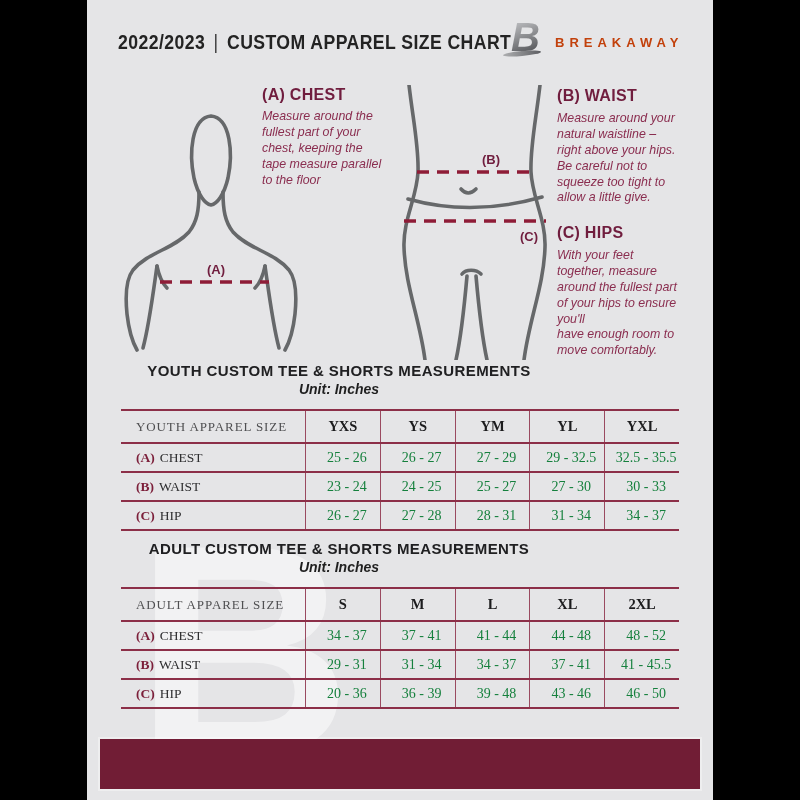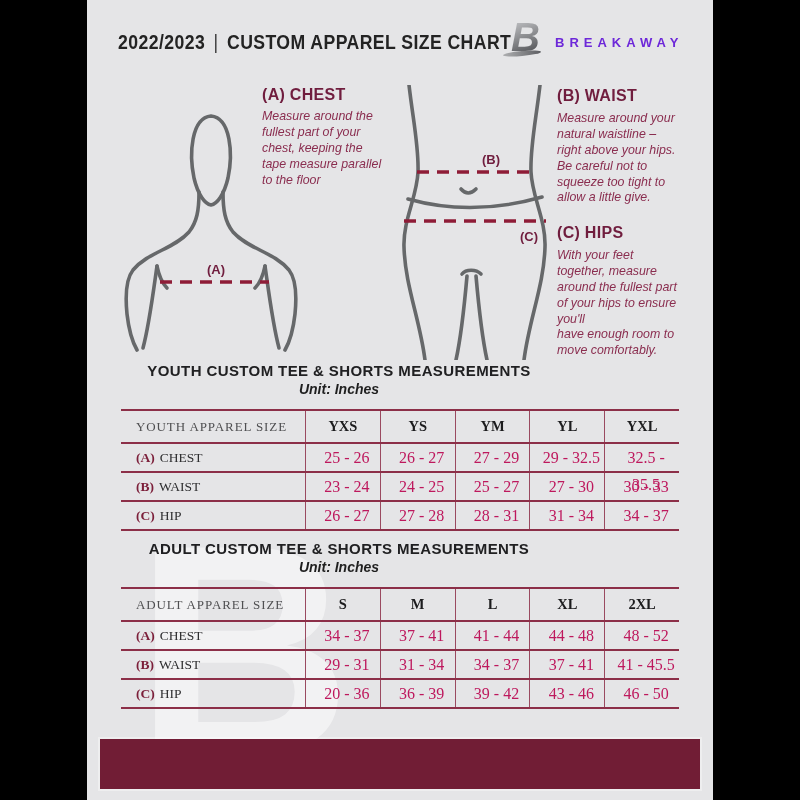--- a/index.html
+++ b/index.html
@@ -11,21 +11,21 @@
   .header-title{position:absolute;left:31px;top:30px;white-space:nowrap;font-weight:bold;
     font-size:21px;letter-spacing:.5px;color:#232323;transform:scaleX(.84);transform-origin:0 50%;z-index:2;}
   .header-title .sep{margin:0 10px;font-weight:normal;color:#3a3a3a;}
   .logo-wrap{position:absolute;left:424px;top:14px;width:44px;height:48px;z-index:2;}
   .b-glyph{font-size:40px;font-weight:bold;font-style:italic;line-height:46px;
     background:linear-gradient(160deg,#cccdd0 5%,#919295 45%,#505155 85%);
     -webkit-background-clip:text;background-clip:text;color:transparent;display:inline-block;}
   .logo-swoosh{position:absolute;left:-8px;bottom:6px;width:38px;height:5px;border-radius:50%;
     background:linear-gradient(90deg,#aeafb1,#5d5e62);transform:rotate(-5deg);}
   .brand{position:absolute;left:468px;top:35px;font-size:13px;font-weight:bold;
-    letter-spacing:5px;color:#6d28d9;z-index:2;}
+    letter-spacing:5px;color:#c2410c;z-index:2;}
 
   
   .inst-head{position:absolute;font-size:16px;font-weight:bold;color:#701d3e;letter-spacing:.3px;z-index:2;}
   .inst-body{position:absolute;font-size:12.4px;font-style:italic;color:#8a2d4f;
     line-height:1.28;white-space:pre-line;z-index:2;}
 
   
   .fig{position:absolute;z-index:1;}
   .fig path{fill:none;stroke:#66686a;stroke-width:3.6;stroke-linecap:round;}
   .fig .dash{stroke:#8e1c37;stroke-width:3.4;stroke-dasharray:12 8;stroke-linecap:butt;}
@@ -41,21 +41,21 @@
   .t-row{display:flex;border-bottom:2px solid #8c2f48;font-family:Liberation Serif, serif;}
   .t-cell{box-sizing:border-box;}
   .t-label-col{width:184px;flex:0 0 184px;padding-left:15px;}
   .t-size-col{flex:1;border-left:1.5px solid #9a4a60;text-align:center;}
   .t-head .t-cell{height:31px;line-height:31px;}
   .t-body .t-cell{height:27px;line-height:27px;}
   .t-colhead{font-size:13px;color:#4f4f51;letter-spacing:.9px;}
   .t-sizehead{font-size:14.5px;font-weight:bold;color:#1c1c1e;}
   .t-rowlabel{font-size:13.5px;color:#2e2e30;}
   .t-rowlabel .prefix{font-weight:bold;color:#7c1f3a;margin-right:5px;}
-  .t-val{font-size:16px;color:#be185d;padding-left:8px;}
+  .t-val{font-size:14px;color:#15803d;padding-left:8px;}
 
   
   .footer-bar{position:absolute;left:13px;top:739px;width:600px;height:50px;background:#711d35;
     outline:2px solid rgba(255,255,255,.35);z-index:2;}
   .watermark{position:absolute;left:48px;top:500px;font-size:300px;line-height:1;font-weight:bold;
     color:rgba(255,255,255,.5);z-index:0;}
 </style>
 </head>
 <body>
 
@@ -188,20 +188,20 @@
       <div class="t-cell t-size-col t-val">29 - 31</div>
       <div class="t-cell t-size-col t-val">31 - 34</div>
       <div class="t-cell t-size-col t-val">34 - 37</div>
       <div class="t-cell t-size-col t-val">37 - 41</div>
       <div class="t-cell t-size-col t-val">41 - 45.5</div>
     </div>
     <div class="t-row t-body">
       <div class="t-cell t-label-col t-rowlabel"><span class="prefix">(C)</span><span>HIP</span></div>
       <div class="t-cell t-size-col t-val">20 - 36</div>
       <div class="t-cell t-size-col t-val">36 - 39</div>
-      <div class="t-cell t-size-col t-val">39 - 42</div>
+      <div class="t-cell t-size-col t-val">39 - 48</div>
       <div class="t-cell t-size-col t-val">43 - 46</div>
       <div class="t-cell t-size-col t-val">46 - 50</div>
     </div>
   </div>
 
   <div class="footer-bar"></div>
 </div>
 
 </body></html>

